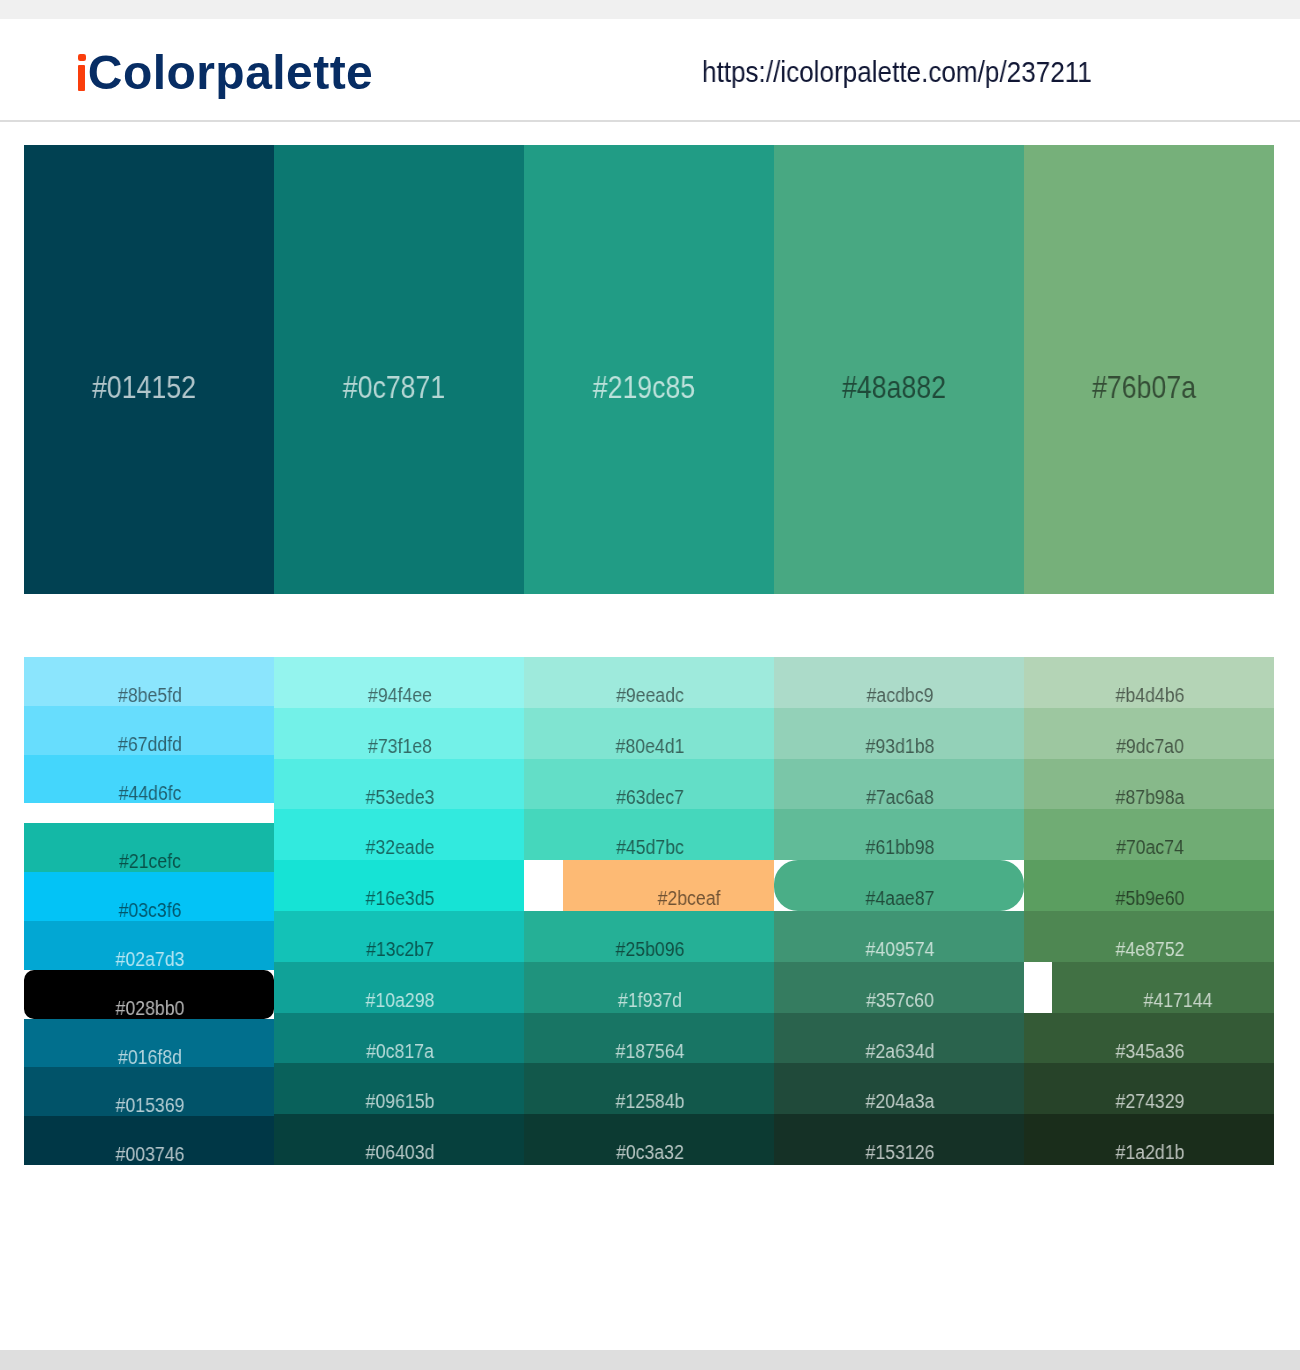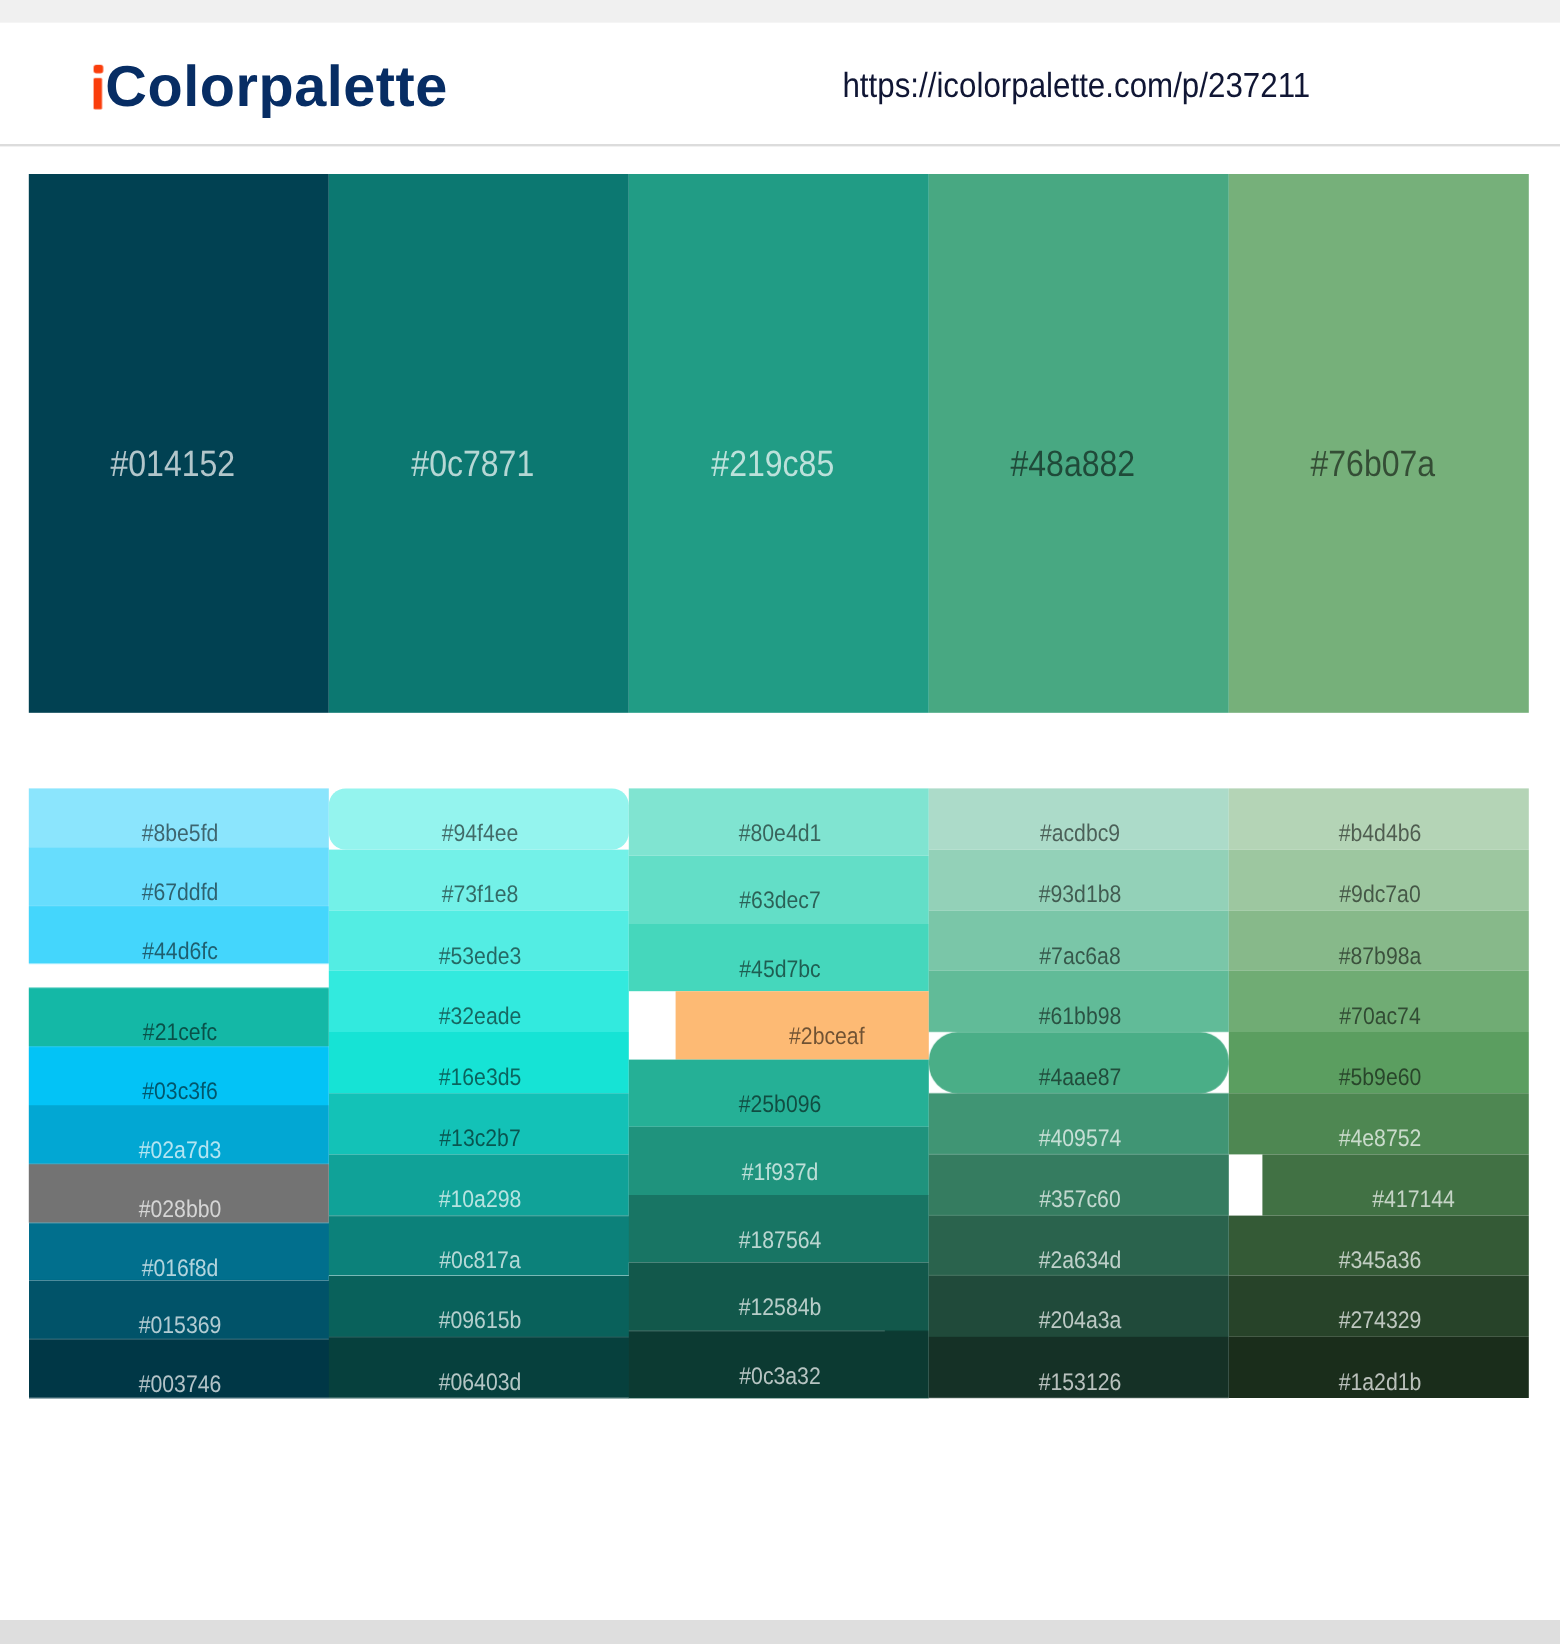--- a/index.html
+++ b/index.html
@@ -66,35 +66,35 @@
         </div>
         <div class="cell" style="background: #14b8a6; color: rgba(0, 0, 0, 0.56); margin-top: 20px;">
           <span>#21cefc</span>
         </div>
         <div class="cell" style="background: rgb(3, 195, 246); color: rgba(0, 0, 0, 0.56);">
           <span>#03c3f6</span>
         </div>
         <div class="cell" style="background: rgb(2, 167, 211); color: rgba(255, 255, 255, 0.7);">
           <span>#02a7d3</span>
         </div>
-        <div class="cell" style="background: #737373; color: rgba(255, 255, 255, 0.7);">
+        <div class="cell" style="background: #000000; color: rgba(255, 255, 255, 0.7); border-radius: 10px;">
           <span>#028bb0</span>
         </div>
         <div class="cell" style="background: rgb(1, 111, 141); color: rgba(255, 255, 255, 0.7);">
           <span>#016f8d</span>
         </div>
         <div class="cell" style="background: rgb(1, 83, 105); color: rgba(255, 255, 255, 0.7);">
           <span>#015369</span>
         </div>
         <div class="cell" style="background: rgb(0, 55, 70); color: rgba(255, 255, 255, 0.7);">
           <span>#003746</span>
         </div>
       </div>
       <div class="col">
-        <div class="cell" style="background: rgb(148, 244, 238); color: rgba(0, 0, 0, 0.56); border-radius: 14px;">
+        <div class="cell" style="background: rgb(148, 244, 238); color: rgba(0, 0, 0, 0.56);">
           <span>#94f4ee</span>
         </div>
         <div class="cell" style="background: rgb(115, 241, 232); color: rgba(0, 0, 0, 0.56); padding-left: 47px;">
           <span>#73f1e8</span>
         </div>
         <div class="cell" style="background: rgb(83, 237, 227); color: rgba(0, 0, 0, 0.56);">
           <span>#53ede3</span>
         </div>
         <div class="cell" style="background: rgb(50, 234, 222); color: rgba(0, 0, 0, 0.56);">
           <span>#32eade</span>
@@ -112,20 +112,23 @@
           <span>#0c817a</span>
         </div>
         <div class="cell" style="background: rgb(9, 97, 91); color: rgba(255, 255, 255, 0.7);">
           <span>#09615b</span>
         </div>
         <div class="cell" style="background: rgb(6, 64, 61); color: rgba(255, 255, 255, 0.7);">
           <span>#06403d</span>
         </div>
       </div>
       <div class="col">
+        <div class="cell" style="background: rgb(158, 234, 220); color: rgba(0, 0, 0, 0.56);">
+          <span>#9eeadc</span>
+        </div>
         <div class="cell" style="background: rgb(128, 228, 209); color: rgba(0, 0, 0, 0.56);">
           <span>#80e4d1</span>
         </div>
         <div class="cell" style="background: rgb(99, 222, 199); color: rgba(0, 0, 0, 0.56);">
           <span>#63dec7</span>
         </div>
         <div class="cell" style="background: rgb(69, 215, 188); color: rgba(0, 0, 0, 0.56);">
           <span>#45d7bc</span>
         </div>
         <div class="cell" style="background: #fdba74; color: rgba(0, 0, 0, 0.56); margin-left: 39px;">

